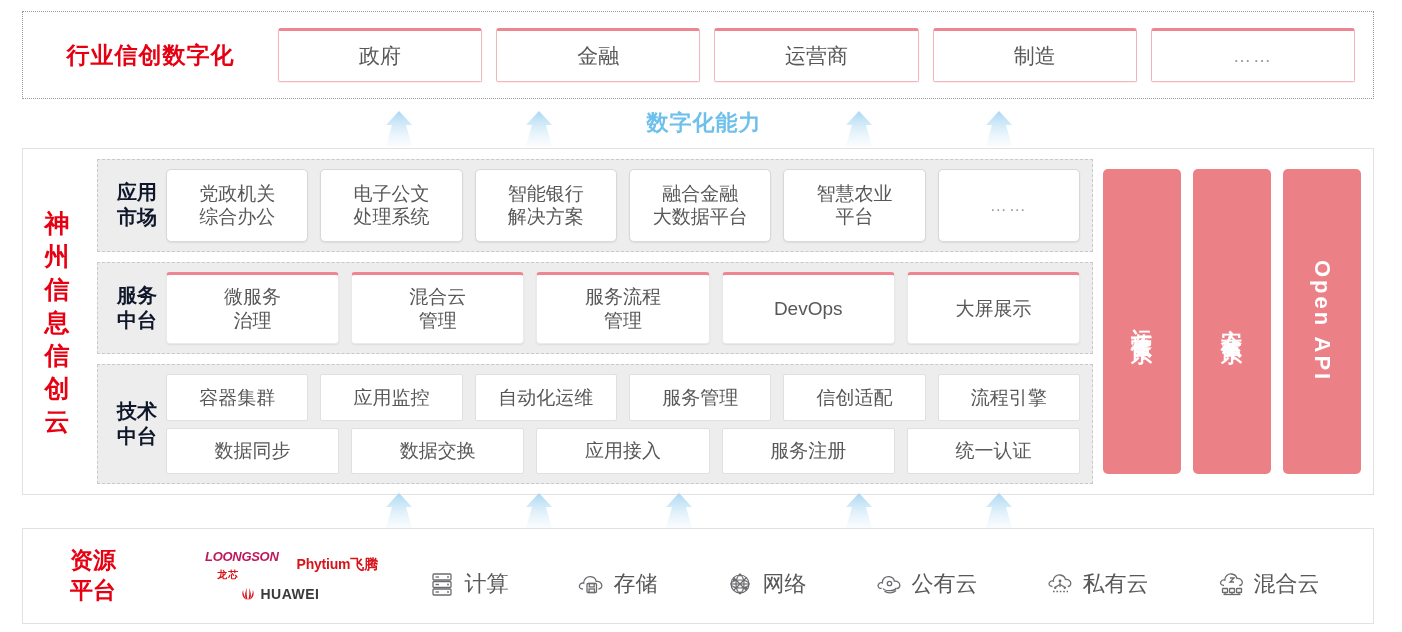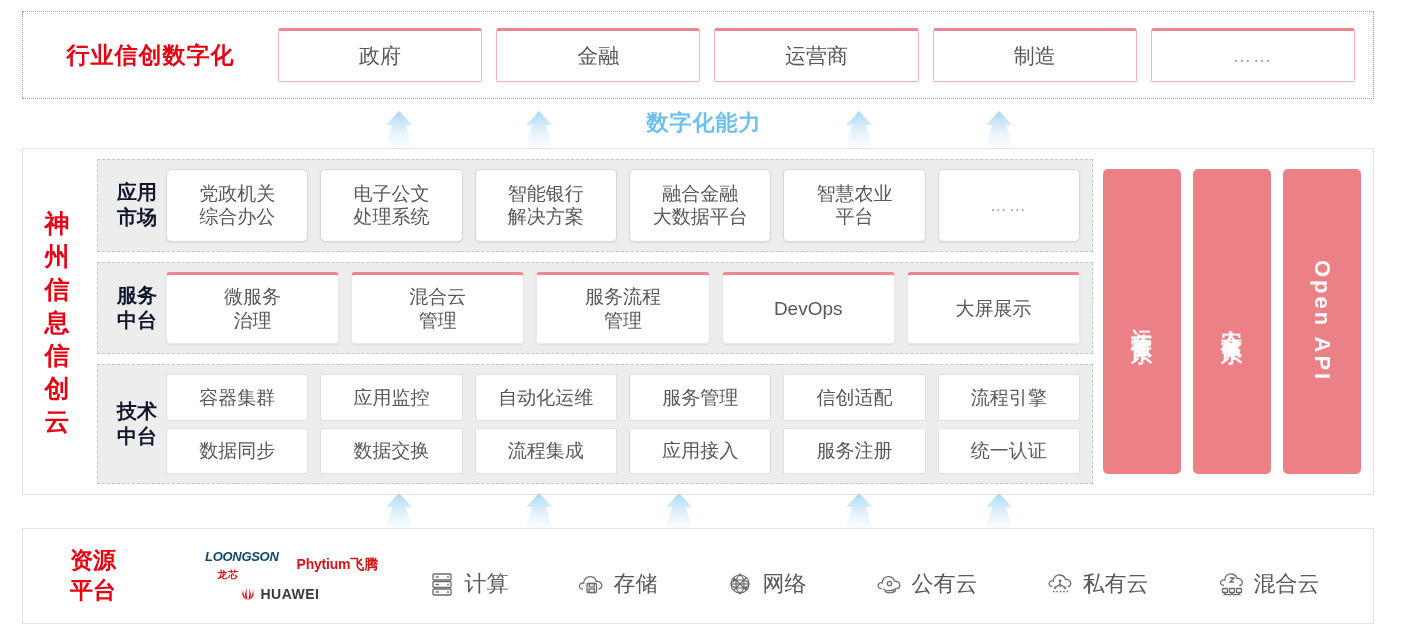--- a/index.html
+++ b/index.html
@@ -129,21 +129,21 @@
     flex:0 0 140px;text-align:center;
     color:#E60012;font-weight:bold;font-size:23px;line-height:1.3;
   }
   .vendor-block{
     flex:0 0 230px;display:flex;flex-direction:column;align-items:center;
     justify-content:center;gap:6px;
   }
   .vendor-row{display:flex;align-items:center;justify-content:center;gap:18px;}
   .logo-loongson{display:flex;flex-direction:column;align-items:center;line-height:1;}
   .logo-loongson .en{
-    font-style:italic;font-weight:bold;font-size:13px;color:#0c4a6e;letter-spacing:-.3px;margin-left:27px;
+    font-style:italic;font-weight:bold;font-size:13px;color:#be185d;letter-spacing:-.3px;margin-left:27px;
   }
   .logo-loongson .cn{font-size:10px;color:#D7141A;font-weight:bold;letter-spacing:1px;margin-top:7px;}
   .logo-phytium{font-weight:bold;font-size:14px;color:#D7141A;letter-spacing:-.2px;}
   .logo-huawei{display:flex;align-items:center;gap:2px;}
   .logo-huawei .mark{width:22px;height:16px;}
   .logo-huawei .txt{font-weight:bold;font-size:14px;color:#3a3a3a;letter-spacing:.5px;}
 
   .res-items{flex:1;display:flex;align-items:center;justify-content:space-around;padding-right:20px;margin-top:16px;}
   .res-item{display:flex;align-items:center;gap:8px;}
   .res-item .ico{width:30px;height:30px;flex:0 0 30px;}
@@ -294,21 +294,20 @@
               <div class="card flat">容器集群</div>
               <div class="card flat">应用监控</div>
               <div class="card flat">自动化运维</div>
               <div class="card flat">服务管理</div>
               <div class="card flat">信创适配</div>
               <div class="card flat">流程引擎</div>
             </div>
             <div class="row-line">
               <div class="card flat">数据同步</div>
               <div class="card flat">数据交换</div>
-              <div class="card flat">流程集成</div>
               <div class="card flat">应用接入</div>
               <div class="card flat">服务注册</div>
               <div class="card flat">统一认证</div>
             </div>
           </div>
         </div>
 
       </div>
 
       <div class="side-col">

